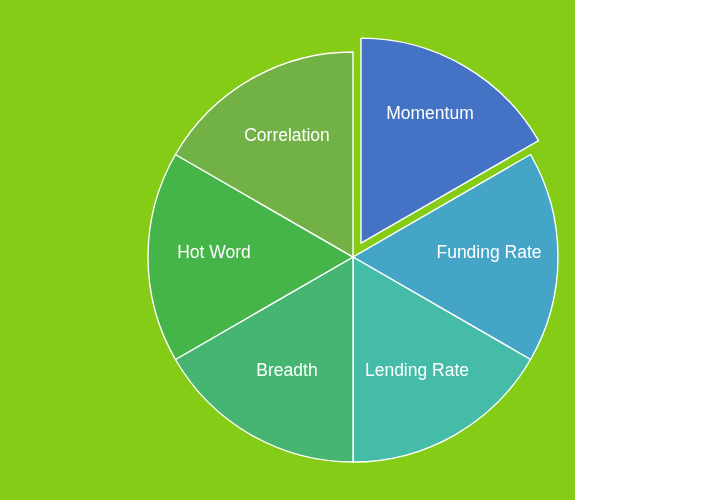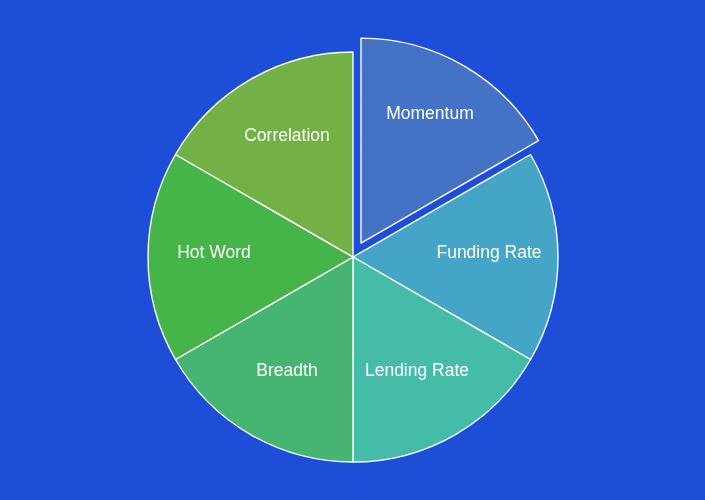--- a/index.html
+++ b/index.html
@@ -9,23 +9,23 @@
     background: #ffffff;
   }
   body {
     width: 705px;
     height: 500px;
     overflow: hidden;
     font-family: "Liberation Sans", sans-serif;
   }
   #chart-root {
     position: relative;
-    width: 705px;
+    width: 575px;
     height: 500px;
-    background: #1d4ed8;
+    background: #84cc16;
   }
   svg#pie-svg {
     position: absolute;
     left: 0;
     top: 0;
     width: 705px;
     height: 500px;
     display: block;
   }
   .slice-path {

